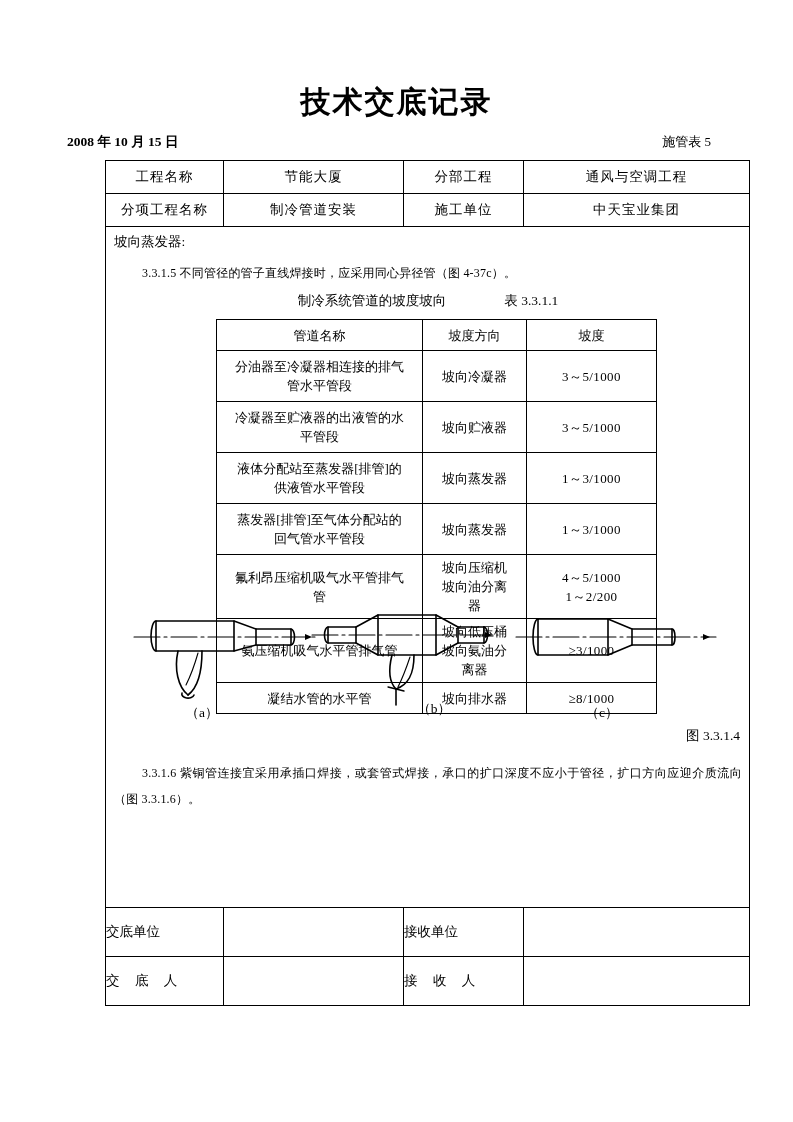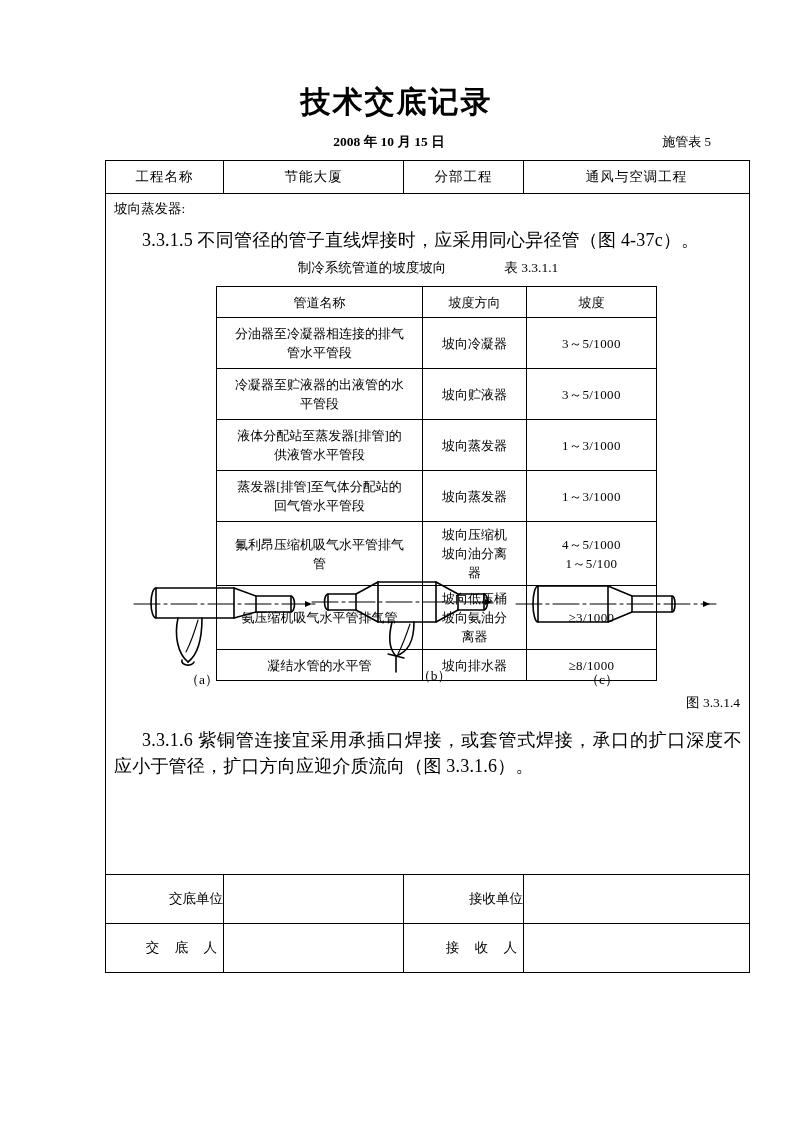--- a/index.html
+++ b/index.html
@@ -41,21 +41,20 @@
     left: 67px;
     top: 133px;
     width: 644px;
     height: 20px;
   }
   .meta-date {
     position: absolute;
     left: 0;
     top: 0;
     width: 644px;
-    text-align: center;
     font-size: 13.5px;
     font-weight: bold;
   }
   .meta-formno {
     position: absolute;
     right: 0;
     top: 0;
     font-size: 13px;
   }
 
@@ -99,21 +98,21 @@
 
   .jd-label {
     position: absolute;
     left: 8px;
     top: 6px;
     font-size: 13.5px;
   }
 
   .para {
     position: absolute;
-    font-size: 18px;
+    font-size: 12px;
     line-height: 26px;
     letter-spacing: 0.2px;
   }
   .para-315 {
     left: 8px;
     top: 33px;
     width: 628px;
     text-indent: 28px;
   }
   .para-316 {
@@ -172,21 +171,21 @@
     position: absolute;
     left: 0;
     top: 132px;
     width: 624px;
     text-align: right;
     font-size: 13.5px;
   }
 
   
   .foot-label {
-    text-align: right;
+    text-align: left;
     height: 48px;
     font-size: 13.5px;
   }
   .foot-blank { height: 48px; }
   .spaced { letter-spacing: 6px; padding-left: 6px; }
 </style>
 </head>
 <body>
 
 <div class="page">
@@ -205,20 +204,26 @@
         <col class="col-c">
         <col class="col-d">
     </colgroup>
     <tbody>
       <tr>
         <td class="hdr-cell">工程名称</td>
         <td class="hdr-cell">节能大厦</td>
         <td class="hdr-cell">分部工程</td>
         <td class="hdr-cell">通风与空调工程</td>
       </tr>
+      <tr>
+        <td class="hdr-cell">分项工程名称</td>
+        <td class="hdr-cell">制冷管道安装</td>
+        <td class="hdr-cell">施工单位</td>
+        <td class="hdr-cell">中天宝业集团</td>
+      </tr>
 
       <tr>
         <td class="content-cell" colspan="4">
           <div class="content-inner">
 
             <div class="jd-label">坡向蒸发器:</div>
 
             <div class="para para-315">3.3.1.5 不同管径的管子直线焊接时，应采用同心异径管（图 4-37c）。</div>
 
             <div class="tbl-caption">
@@ -258,21 +263,21 @@
                   <td class="tworow num">1～3/1000</td>
                 </tr>
                 <tr>
                   <td class="tworow">氟利昂压缩机吸气水平管排气管</td>
                   <td class="tworow">
                     <div>坡向压缩机</div>
                     <div>坡向油分离器</div>
                   </td>
                   <td class="tworow num">
                     <div>4～5/1000</div>
-                    <div>1～5/100</div>
+                    <div>1～2/200</div>
                   </td>
                 </tr>
                 <tr>
                   <td class="tworow">氨压缩机吸气水平管排气管</td>
                   <td class="tworow">
                     <div>坡向低压桶</div>
                     <div>坡向氨油分离器</div>
                   </td>
                   <td class="tworow num">≥3/1000</td>
                 </tr>

